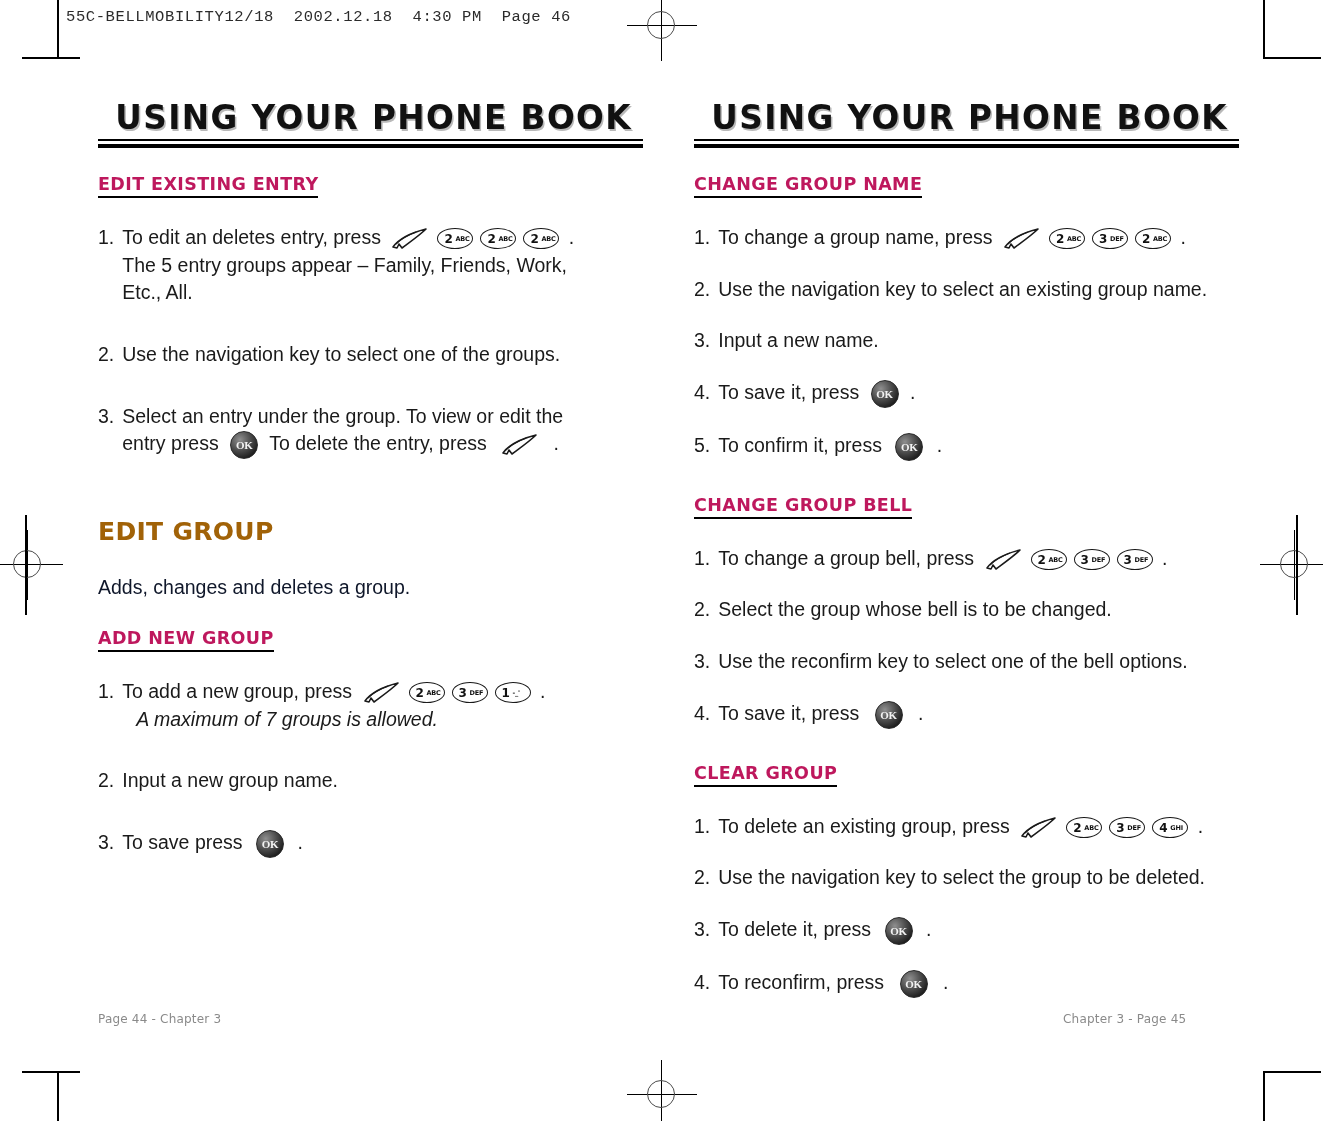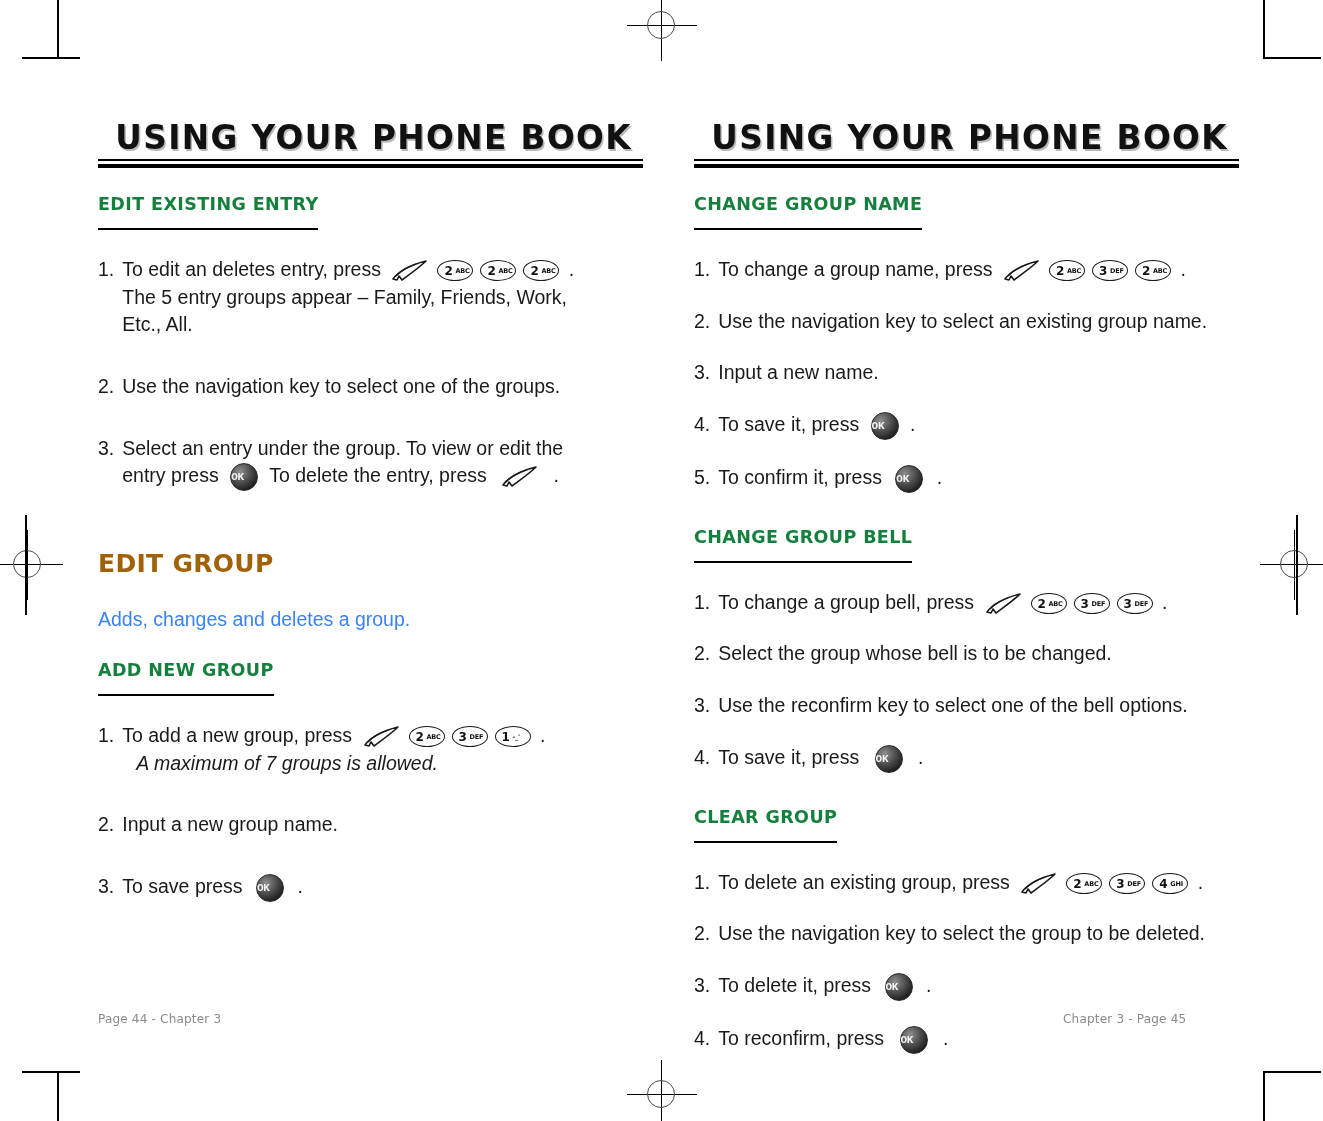--- a/index.html
+++ b/index.html
@@ -49,21 +49,20 @@
     color: #2b2b2b;
     letter-spacing: 0.6px;
     white-space: pre;
   }
 
   
   .col {
     position: absolute;
     top: 100px;
     width: 545px;
-    margin-top: 20px;
   }
   .col-left  { left: 98px; }
   .col-right { left: 694px; }
 
   
   .banner { margin-bottom: 26px; }
   .banner-text {
     font-family: "DejaVu Sans", sans-serif;
     font-weight: bold;
     font-size: 34px;
@@ -86,25 +85,25 @@
     height: 4px;
     background: #000;
   }
 
   
   h3.sub-head {
     font-family: "DejaVu Sans", sans-serif;
     font-size: 17.5px;
     font-weight: bold;
     letter-spacing: 0.4px;
-    color: #15803d;
+    color: #be185d;
     margin: 0 0 26px 0;
     display: inline-block;
     border-bottom: 2.5px solid #000;
-    padding-bottom: 14px;
+    padding-bottom: 2px;
   }
   h2.big-head {
     font-family: "DejaVu Sans", sans-serif;
     font-size: 25px;
     font-weight: bold;
     letter-spacing: 0.3px;
     color: #a16207;
     margin: 0 0 28px 0;
     display: inline-block;
   }
@@ -118,21 +117,21 @@
     color: #1a1a1a;
     line-height: 1.42;
   }
   .item .num {
     flex: 0 0 auto;
     margin-right: 8px;
   }
   .item .body { flex: 1 1 auto; }
   .para {
     font-size: 19.5px;
-    color: #3b82f6;
+    color: #0f172a;
     line-height: 1.42;
     margin: 0 0 26px 0;
   }
   .line { display: block; }
   .indent { padding-left: 14px; font-style: italic; }
   .spacer-lg { height: 34px; }
   .spacer-sm { height: 10px; }
 
   
   .keyseq {
@@ -185,22 +184,22 @@
     border-radius: 50%;
     vertical-align: middle;
     background: radial-gradient(circle at 34% 30%, #8f8f8f 0%, #4a4a4a 45%, #1c1c1c 78%, #111 100%);
     border: 1.5px solid #2a2a2a;
     box-sizing: border-box;
   }
   .key-ok .ok-t {
     position: absolute;
     left: 0; right: 0; top: 50%;
     transform: translateY(-50%);
-    text-align: left;
-    font-family: Liberation Mono, monospace;
+    text-align: center;
+    font-family: Liberation Serif, serif;
     font-size: 11px;
     font-weight: bold;
     color: #f2f2f2;
     line-height: 1;
     letter-spacing: -0.3px;
   }
 
   
   .footer {
     position: absolute;
@@ -244,20 +243,21 @@
   </div>
   <div class="reg-mark" style="left:1272px; top:542px;">
     <div class="vline"></div>
       <div class="hline"></div>
       <div class="circ"></div>
   </div>
 
   <div class="crop-line" style="left:25px; top:515px; width:1.5px; height:100px;"></div>
   <div class="crop-line" style="left:1296px; top:515px; width:1.5px; height:100px;"></div>
 
+  <div class="film-header">55C-BELLMOBILITY12/18  2002.12.18  4:30 PM  Page 46</div>
 
   <div class="col col-left">
 
     <div class="banner">
       <div class="banner-text">USING YOUR PHONE BOOK</div>
       <div class="banner-rule-thin"></div>
       <div class="banner-rule-thick"></div>
     </div>
 
     <div class="head-wrap">

